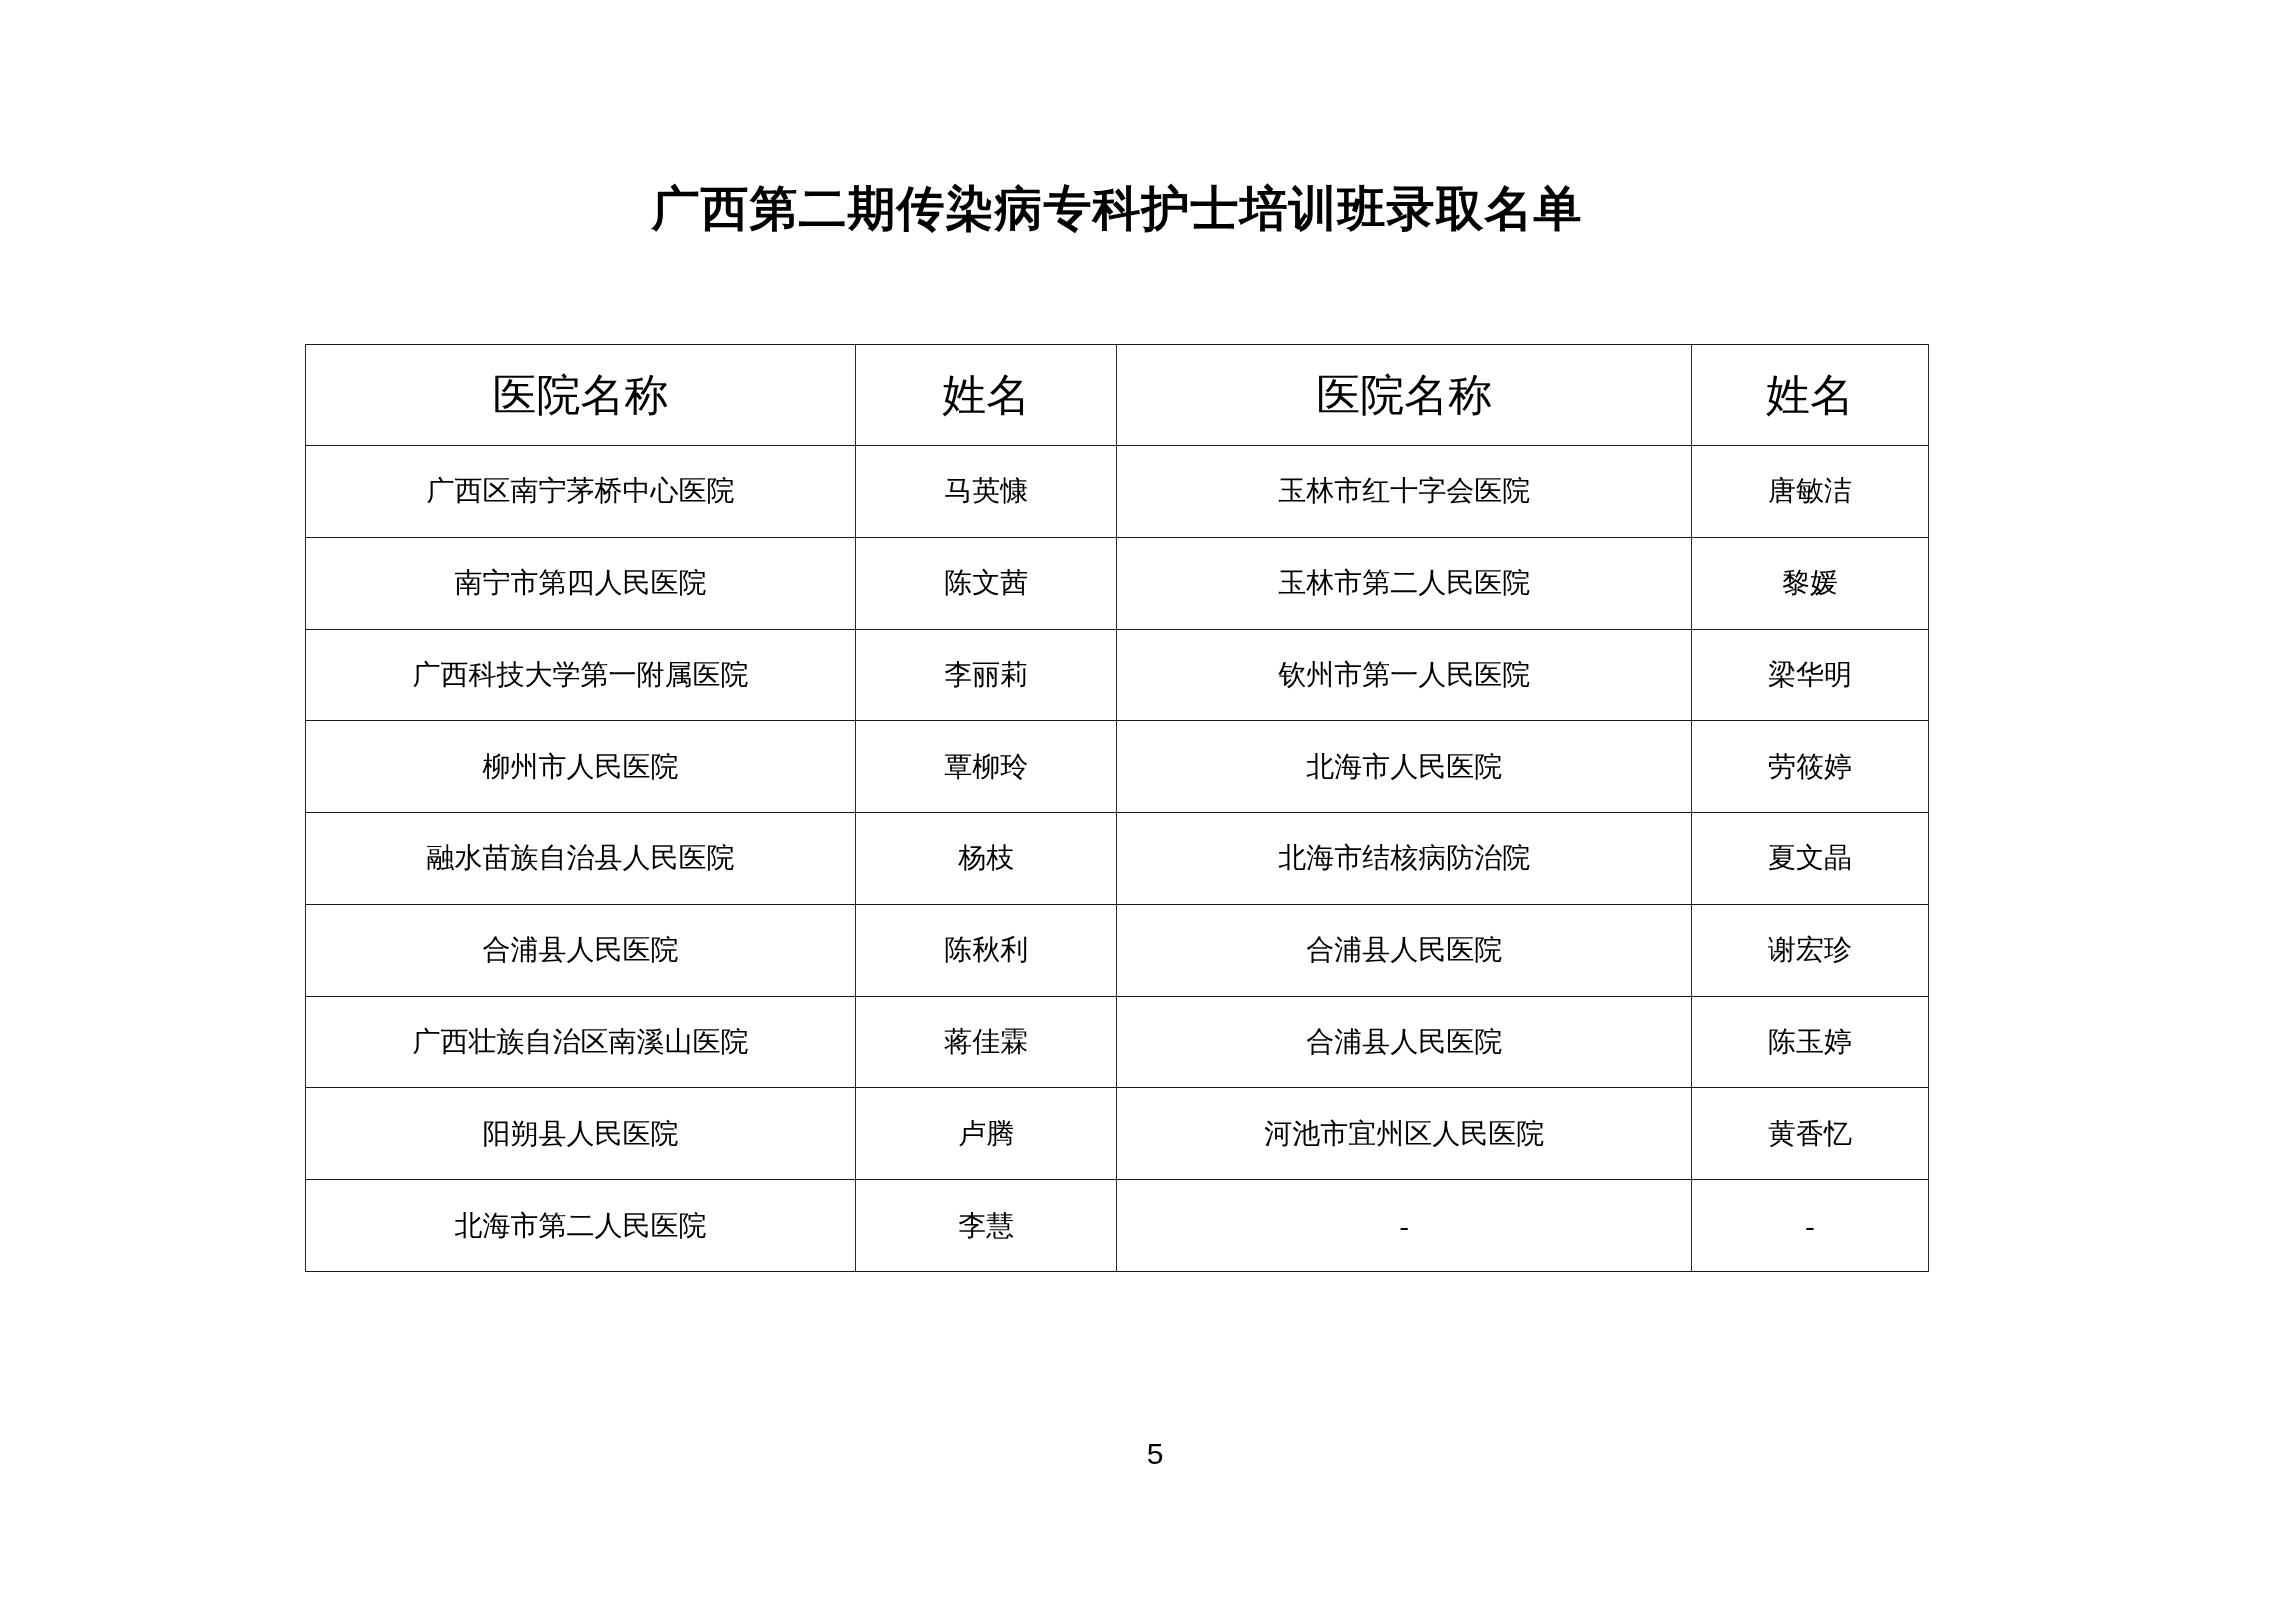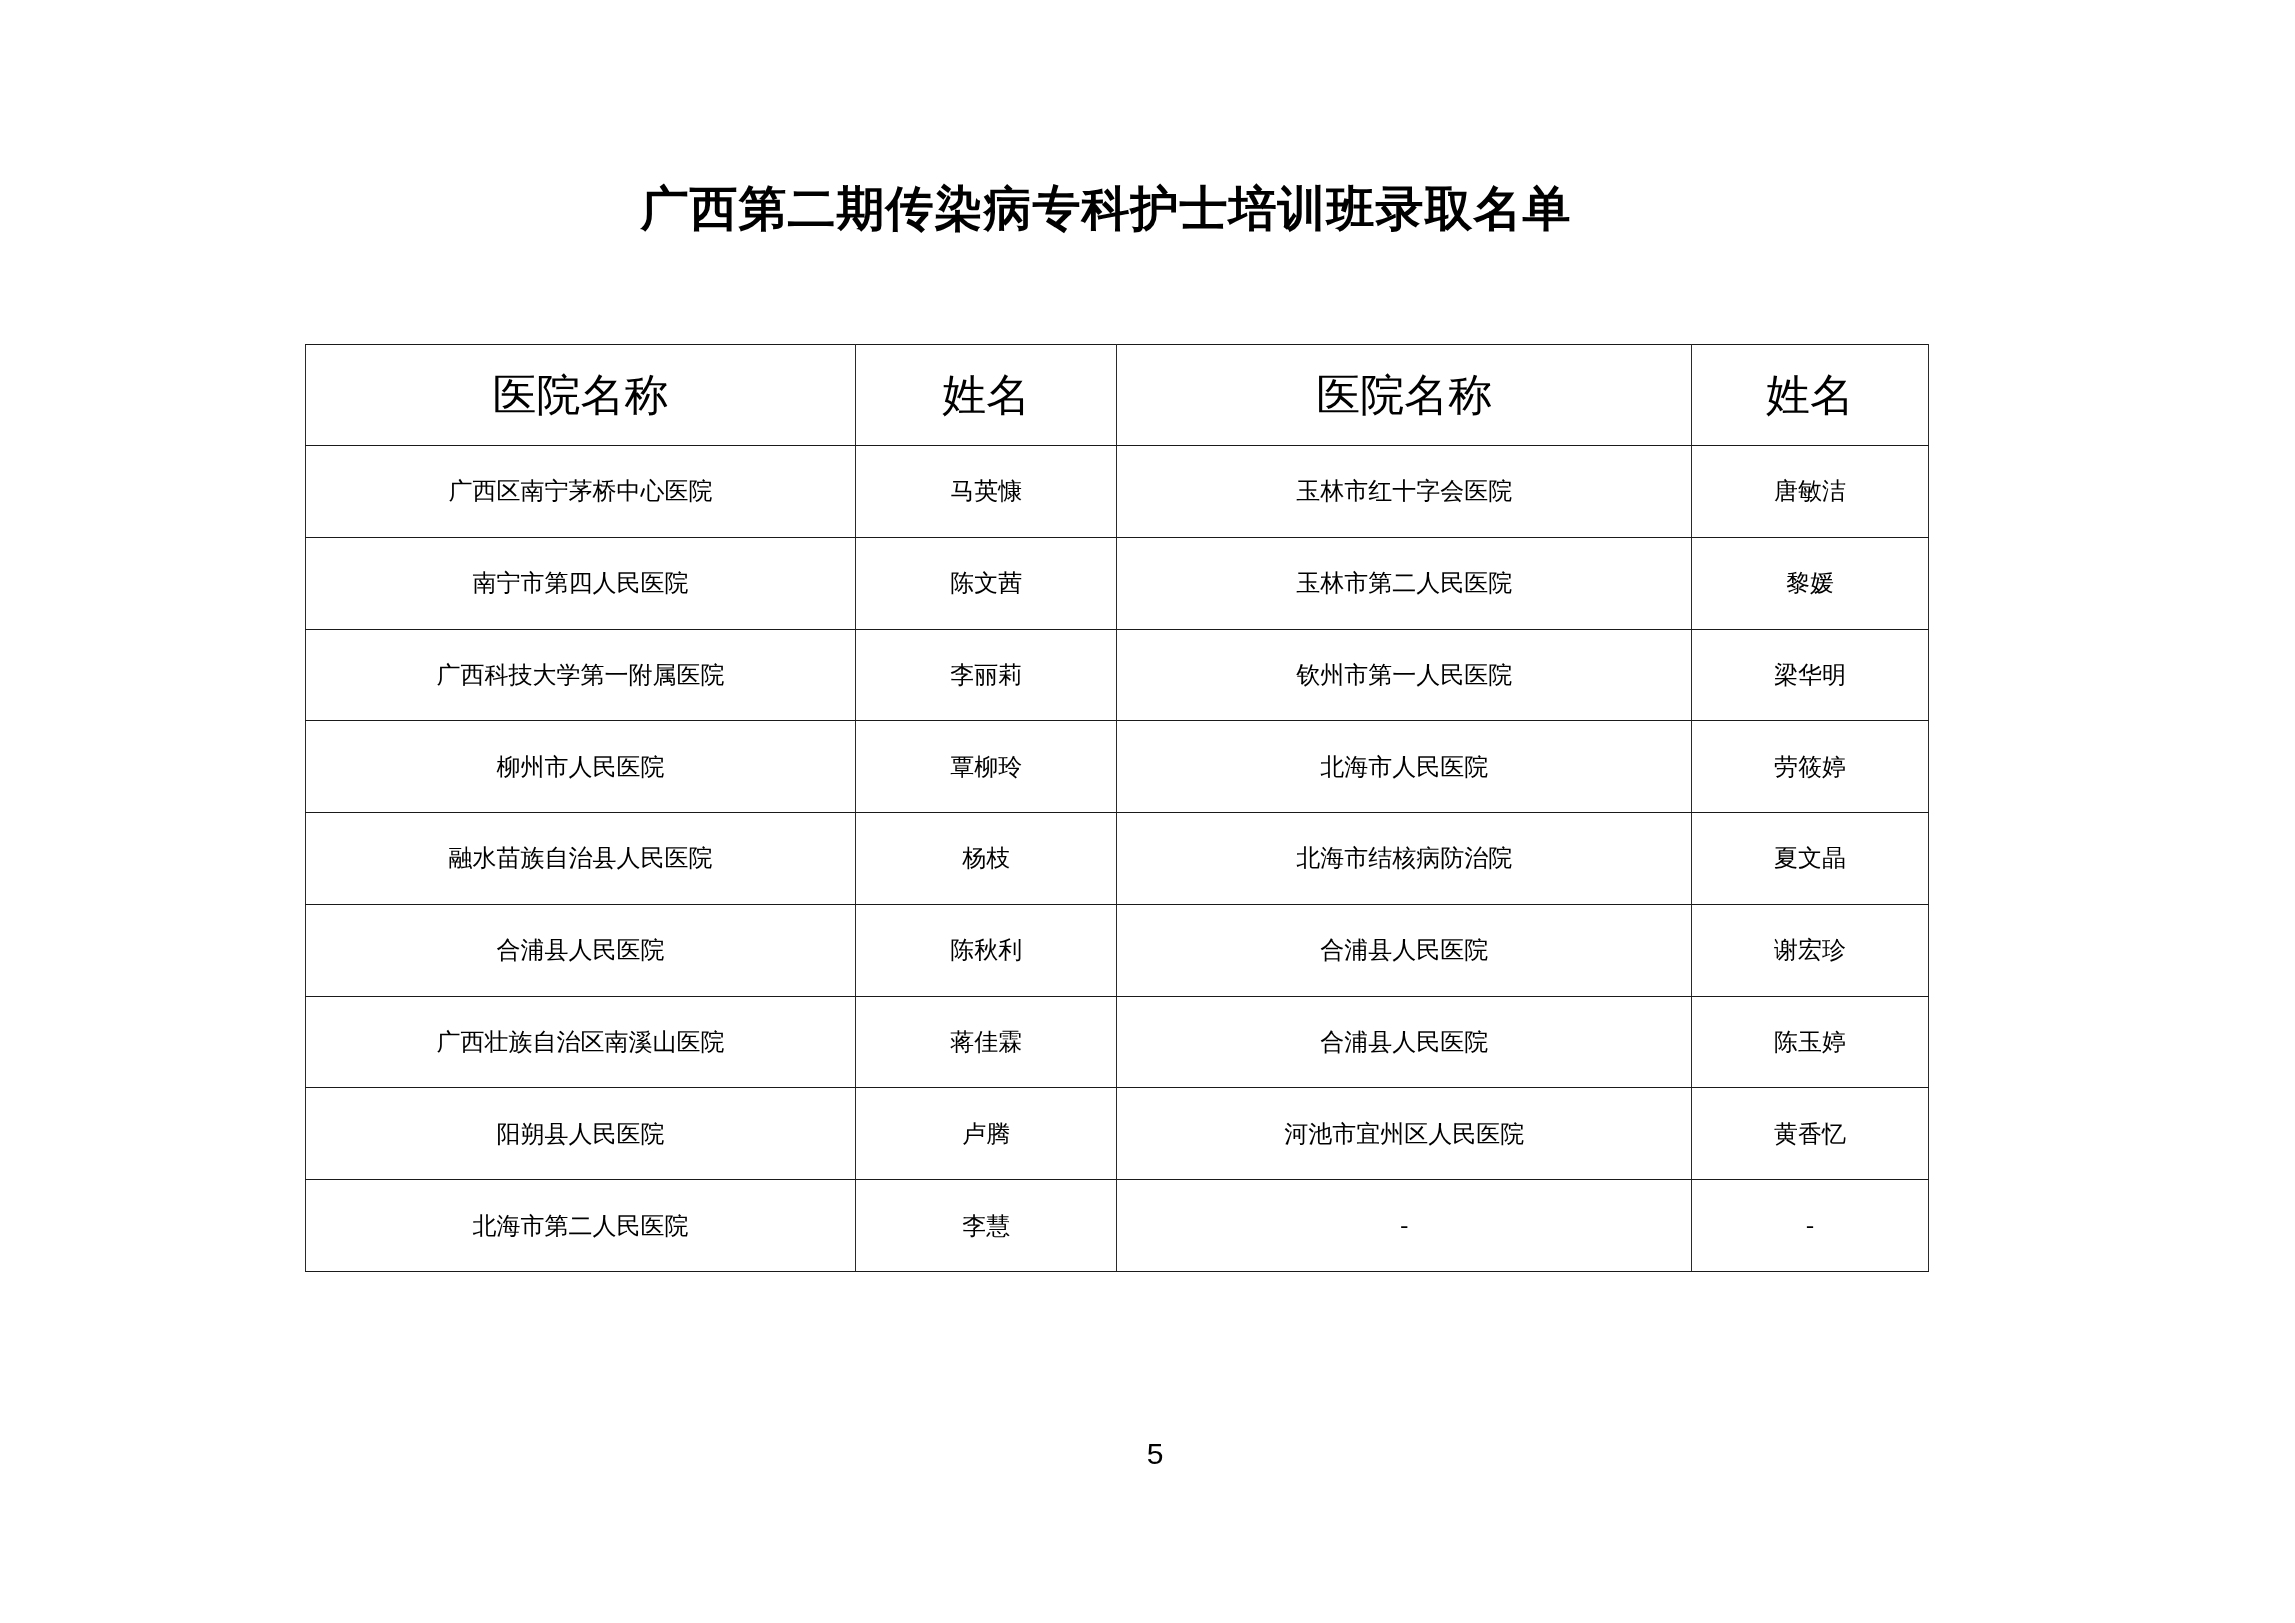--- a/index.html
+++ b/index.html
@@ -10,21 +10,21 @@
     color: #000000;
     overflow: hidden;
   }
   .page {
     position: relative;
     width: 2295px; height: 1623px;
     background: #ffffff;
   }
   .doc-title {
     position: absolute;
-    left: 294px; top: 178px; width: 1624px;
+    left: 305px; top: 178px; width: 1624px;
     text-align: center;
     font-size: 48px;
     font-weight: 700;
     letter-spacing: 1px;
     line-height: 61px;
     white-space: nowrap;
   }
   table.roster {
     position: absolute;
     left: 305px; top: 344px;
@@ -44,21 +44,21 @@
     text-align: center;
     vertical-align: middle;
     font-weight: 400;
     white-space: nowrap;
     overflow: hidden;
     background: #ffffff;
   }
   table.roster thead tr { height: 101px; }
   table.roster tbody tr { height: 75px; }
   table.roster th { font-size: 44px; }
-  table.roster td { font-size: 24px; }
+  table.roster td { font-size: 28px; }
   .page-number {
     position: absolute;
     left: 1099px; top: 1438px; width: 112px;
     text-align: center;
     font-family: "Liberation Sans", "DejaVu Sans", sans-serif;
     font-size: 30px;
     line-height: 31px;
   }
 </style>
 </head>

